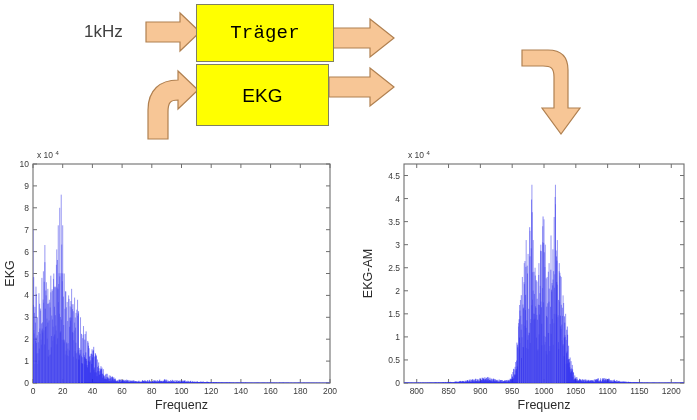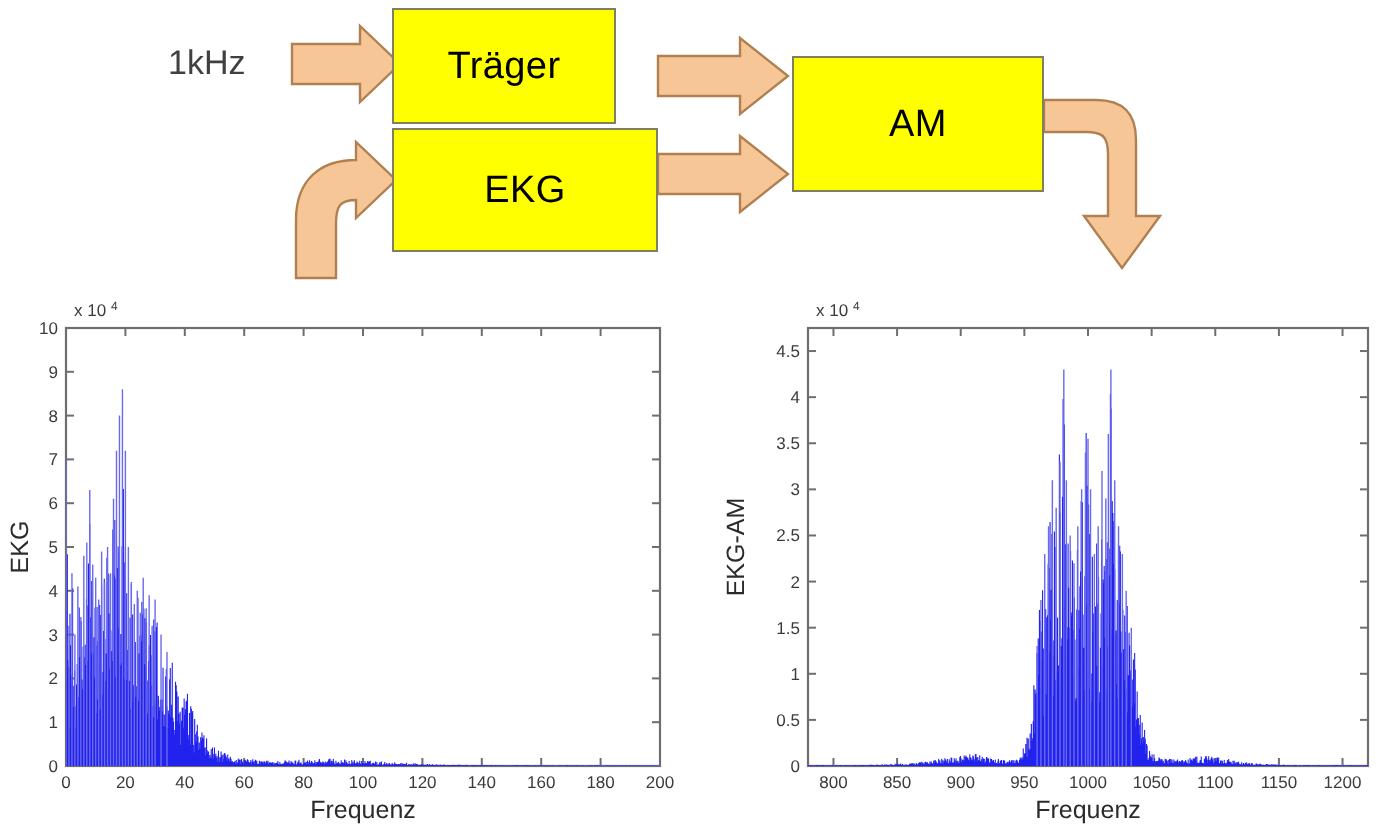--- a/index.html
+++ b/index.html
@@ -20,21 +20,21 @@
     border:1.3px solid #808060;
     display:flex;align-items:center;justify-content:center;
     box-sizing:border-box;
   }
   .block span{
     color:#000000;
     font-size:19px;
     line-height:1;
     letter-spacing:0.2px;
   }
-  #block-traeger{left:196px;top:4px;width:112px;height:58px;}
+  #block-traeger{left:196px;top:4px;width:138px;height:58px;font-family:Liberation Mono, monospace;}
   #block-ekg{left:196px;top:64px;width:133px;height:62px;}
   #block-am{left:396px;top:28px;width:126px;height:68px;}
 
   .label-1khz{
     position:absolute;left:84px;top:22px;
     font-size:17px;color:#404040;white-space:nowrap;
   }
 
   .arrow-svg{position:absolute;left:0;top:0;width:697px;height:140px;}
   .arw{fill:#f7c696;stroke:#b08050;stroke-width:1.2;}
@@ -78,23 +78,20 @@
     <div class="label-1khz">1kHz</div>
 
     <div class="block" id="block-traeger">
       <span>Träger</span>
     </div>
 
     <div class="block" id="block-ekg">
       <span>EKG</span>
     </div>
 
-    <div class="block" id="block-am">
-      <span>AM</span>
-    </div>
   </div>
 
   <div class="chart" id="chart-left">
     <svg width="350" height="280" viewBox="0 0 350 280">
       <g id="left-chart-g">
           <rect x="33" y="24" width="297" height="219" class="axis-line" fill="none"></rect>
           <line x1="33" y1="243" x2="33" y2="239" class="tick"></line>
           <line x1="33" y1="24" x2="33" y2="28" class="tick"></line>
           <text x="33" y="254" class="ticklabel" text-anchor="middle">0</text>
           <line x1="62.7" y1="243" x2="62.7" y2="239" class="tick"></line>

